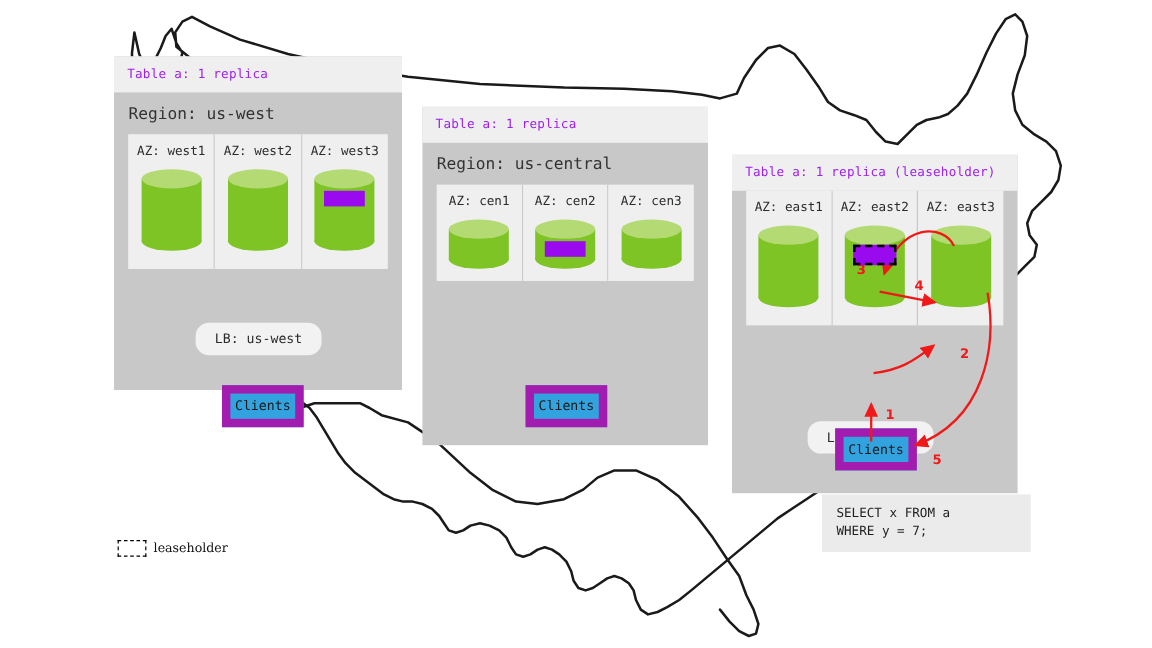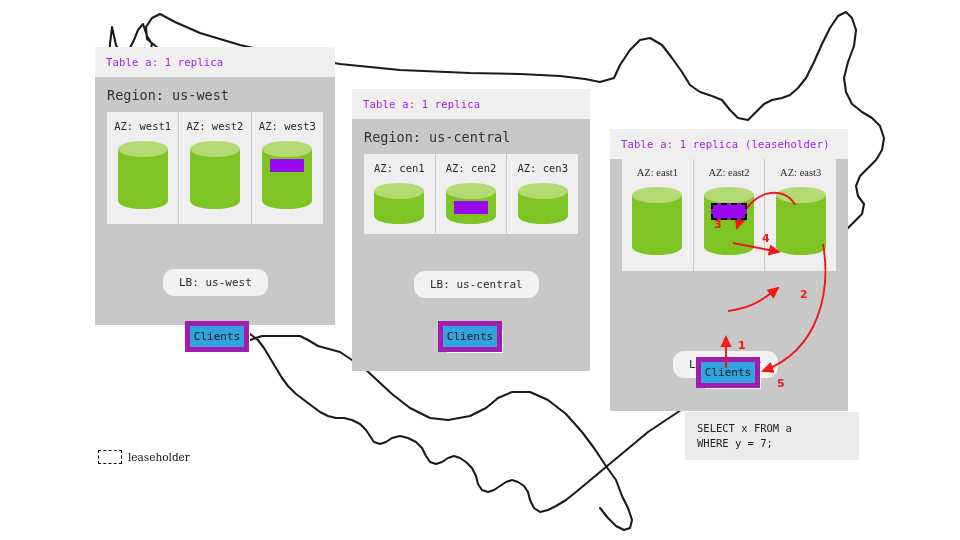--- a/index.html
+++ b/index.html
@@ -47,21 +47,21 @@
     position:absolute;background:#f2f2f2;color:#2b2b2b;
     font-size:11px;text-align:center;white-space:nowrap;
     padding:7px 16px;
     border-radius:11px;
   }
 
   
   .clients{position:absolute;}
   .clients .sheet{position:absolute;background:#33a3e0;border:1px solid #ffffff;}
   .clients .front{
-    position:absolute;left:0;top:0;background:#33a3e0;border:5px solid #a21caf;
+    position:absolute;left:0;top:0;background:#33a3e0;border:7px solid #a21caf;
     color:#1a1a1a;font-size:11px;display:flex;align-items:center;justify-content:center;
     white-space:nowrap;
   }
 
   
   .sqlbox{
     position:absolute;background:#ebebeb;color:#1f1f1f;
     font-size:10.5px;line-height:15px;padding:9px 12px;white-space:pre;
   }
 
@@ -184,32 +184,31 @@
       </div>
       <div class="az-cell">
         <div class="az-label">AZ: cen3</div>
         <div class="cyl" style="width:50px;height:68px;">
           <div class="bot"></div>
           <div class="body"></div>
           <div class="top"></div>
         </div>
       </div>
     </div>
-    <div class="lb" style="left:62px;top:182px;">LB: us-central</div>
     <div class="clients" style="left:86px;top:232px;width:62px;height:30px;">
       <div class="sheet" style="left:9px;top:9px;width:54px;height:21px;"></div>
       <div class="sheet" style="left:6px;top:6px;width:54px;height:21px;"></div>
       <div class="sheet" style="left:3px;top:3px;width:54px;height:21px;"></div>
       <div class="front" style="width:54px;height:21px;">Clients</div>
     </div>
   </div>
 
   <div class="panel" style="left:610px;top:129px;width:238px;height:282px;">
     <div class="panel-header">Table a: 1 replica (leaseholder)</div>
-    <div class="az-row" style="height:112px;font-family:Liberation Serif, serif;">
+    <div class="az-row" style="height:112px;">
       <div class="az-cell">
         <div class="az-label">AZ: east1</div>
         <div class="cyl" style="width:50px;height:68px;">
           <div class="bot"></div>
           <div class="body"></div>
           <div class="top"></div>
         </div>
       </div>
       <div class="az-cell">
         <div class="az-label">AZ: east2</div>

